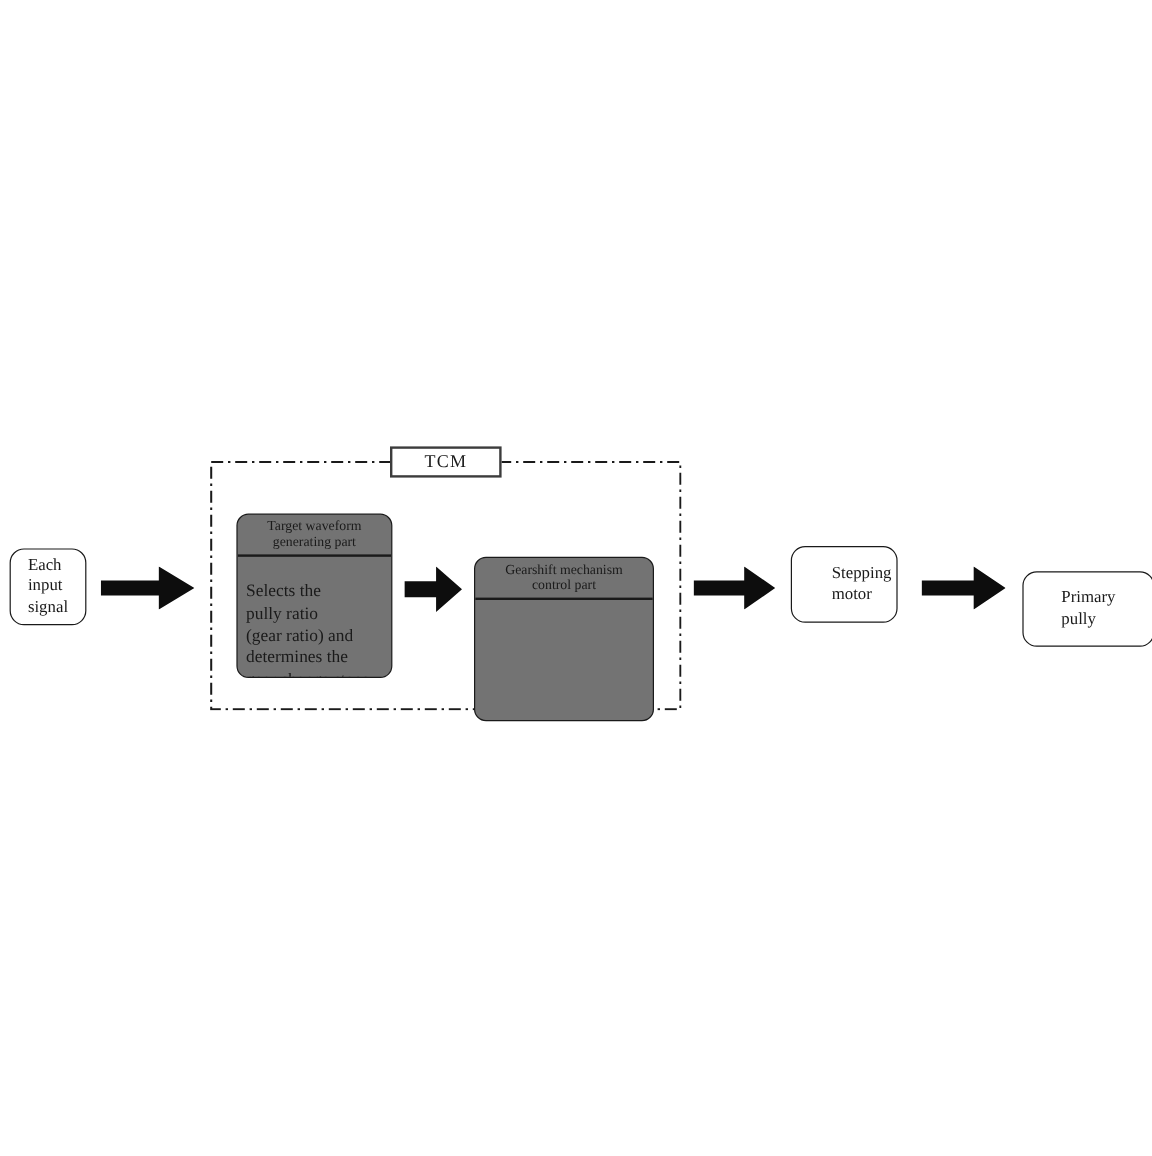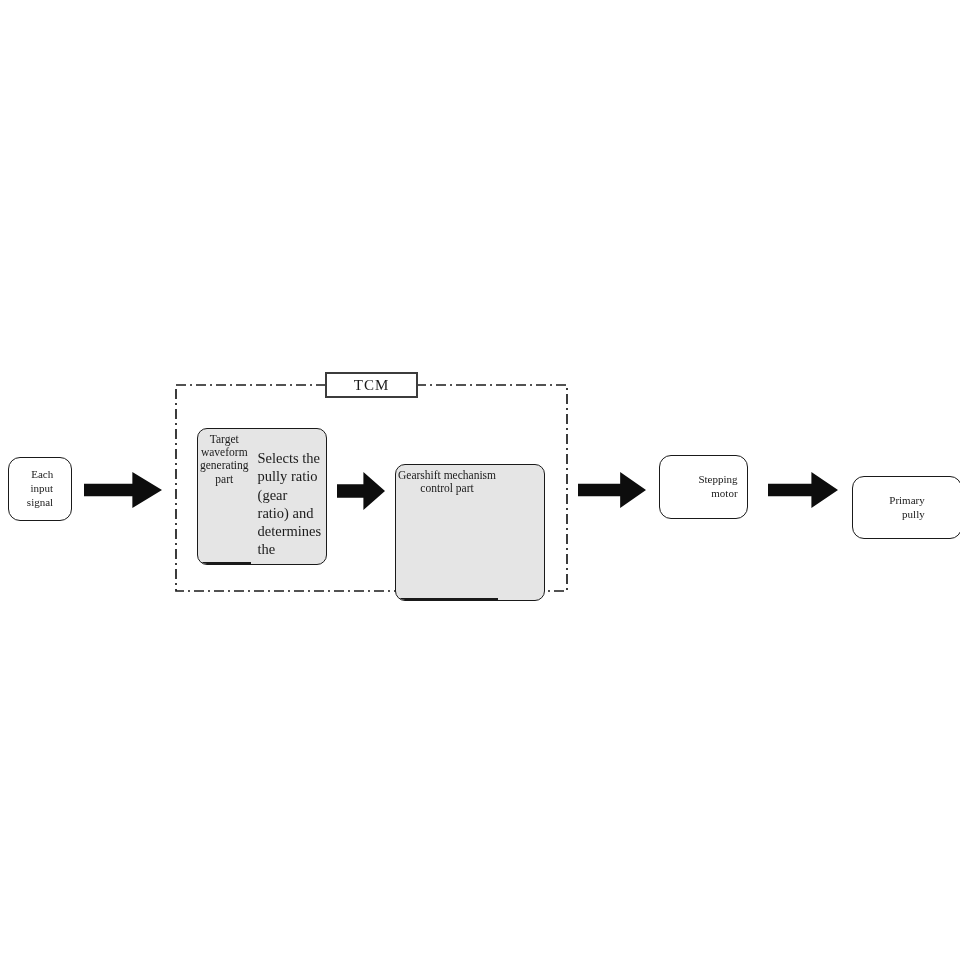--- a/index.html
+++ b/index.html
@@ -16,22 +16,22 @@
   .abs { position: absolute; }
 
   
   .rounded-box {
     border: 1.6px solid #1a1a1a;
     border-radius: 12px;
     background: #ffffff;
     display: flex;
     align-items: center;
     justify-content: center;
-    text-align: right;
-    font-size: 11px;
+    text-align: left;
+    font-size: 14px;
     line-height: 1.25;
     white-space: pre-line;
   }
 
   
   .tcm-container { pointer-events: none; }
   .tcm-label {
     border: 2px solid #3c3c3c;
     background: #ffffff;
     display: flex;
@@ -39,24 +39,24 @@
     justify-content: center;
     font-size: 15px;
     letter-spacing: 1px;
     z-index: 2;
   }
 
   
   .process-box {
     border: 1.7px solid #1a1a1a;
     border-radius: 10px;
-    background: #e5e5e5;
+    background: #737373;
     overflow: hidden;
     display: flex;
-    flex-direction: row;
+    flex-direction: column;
     font-family: Liberation Serif, serif;
   }
   .process-header {
     text-align: center;
     font-size: 11.5px;
     line-height: 1.15;
     padding: 4px 2px 3px 2px;
     border-bottom: 2px solid #1a1a1a;
     white-space: pre-line;
   }

